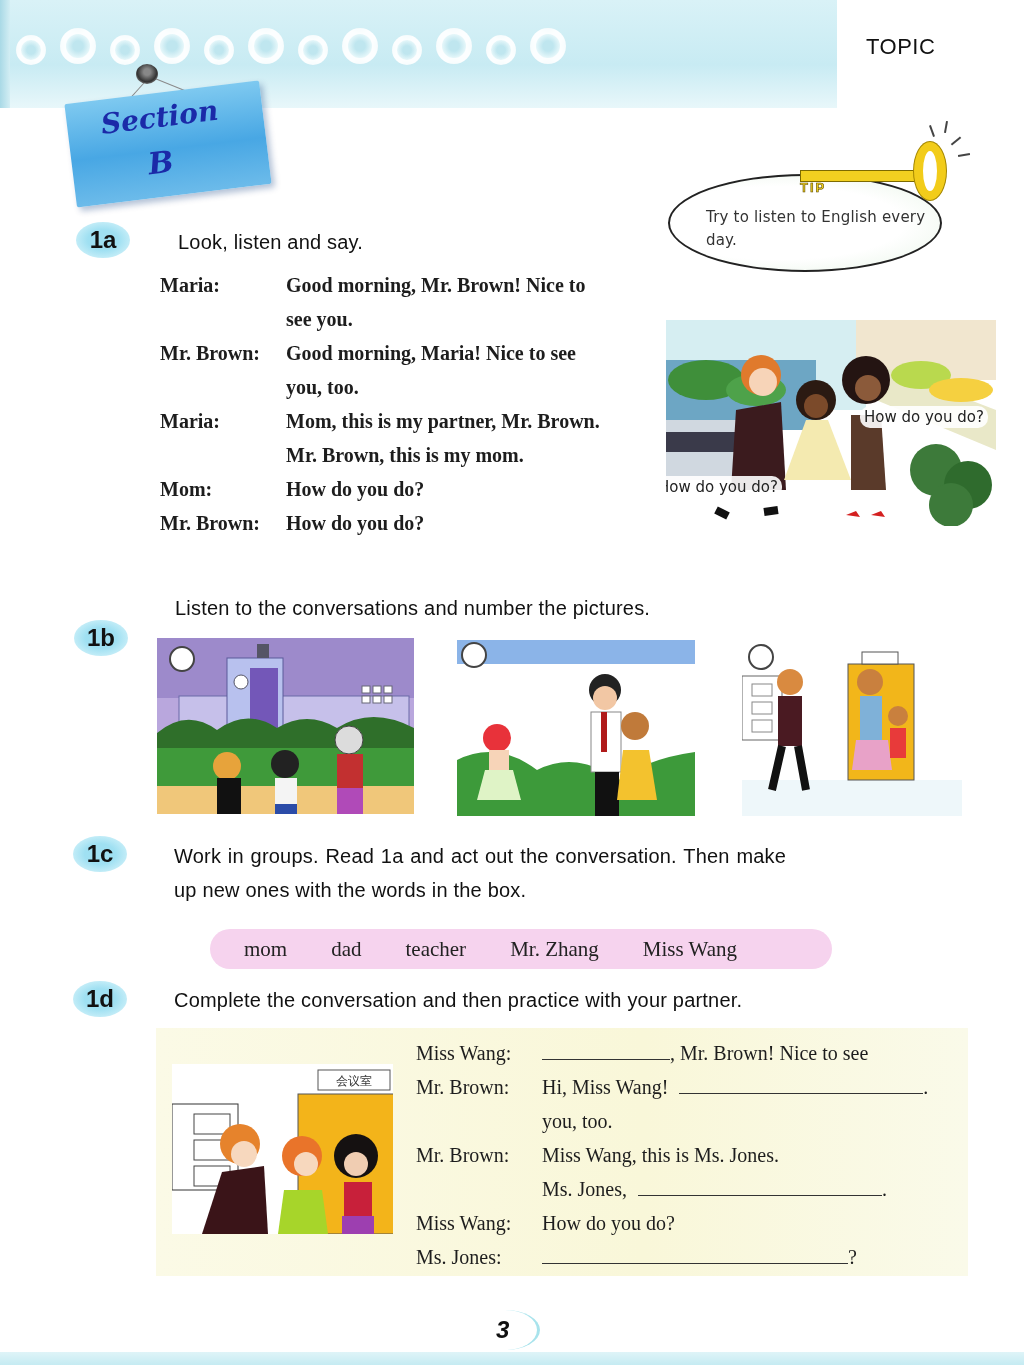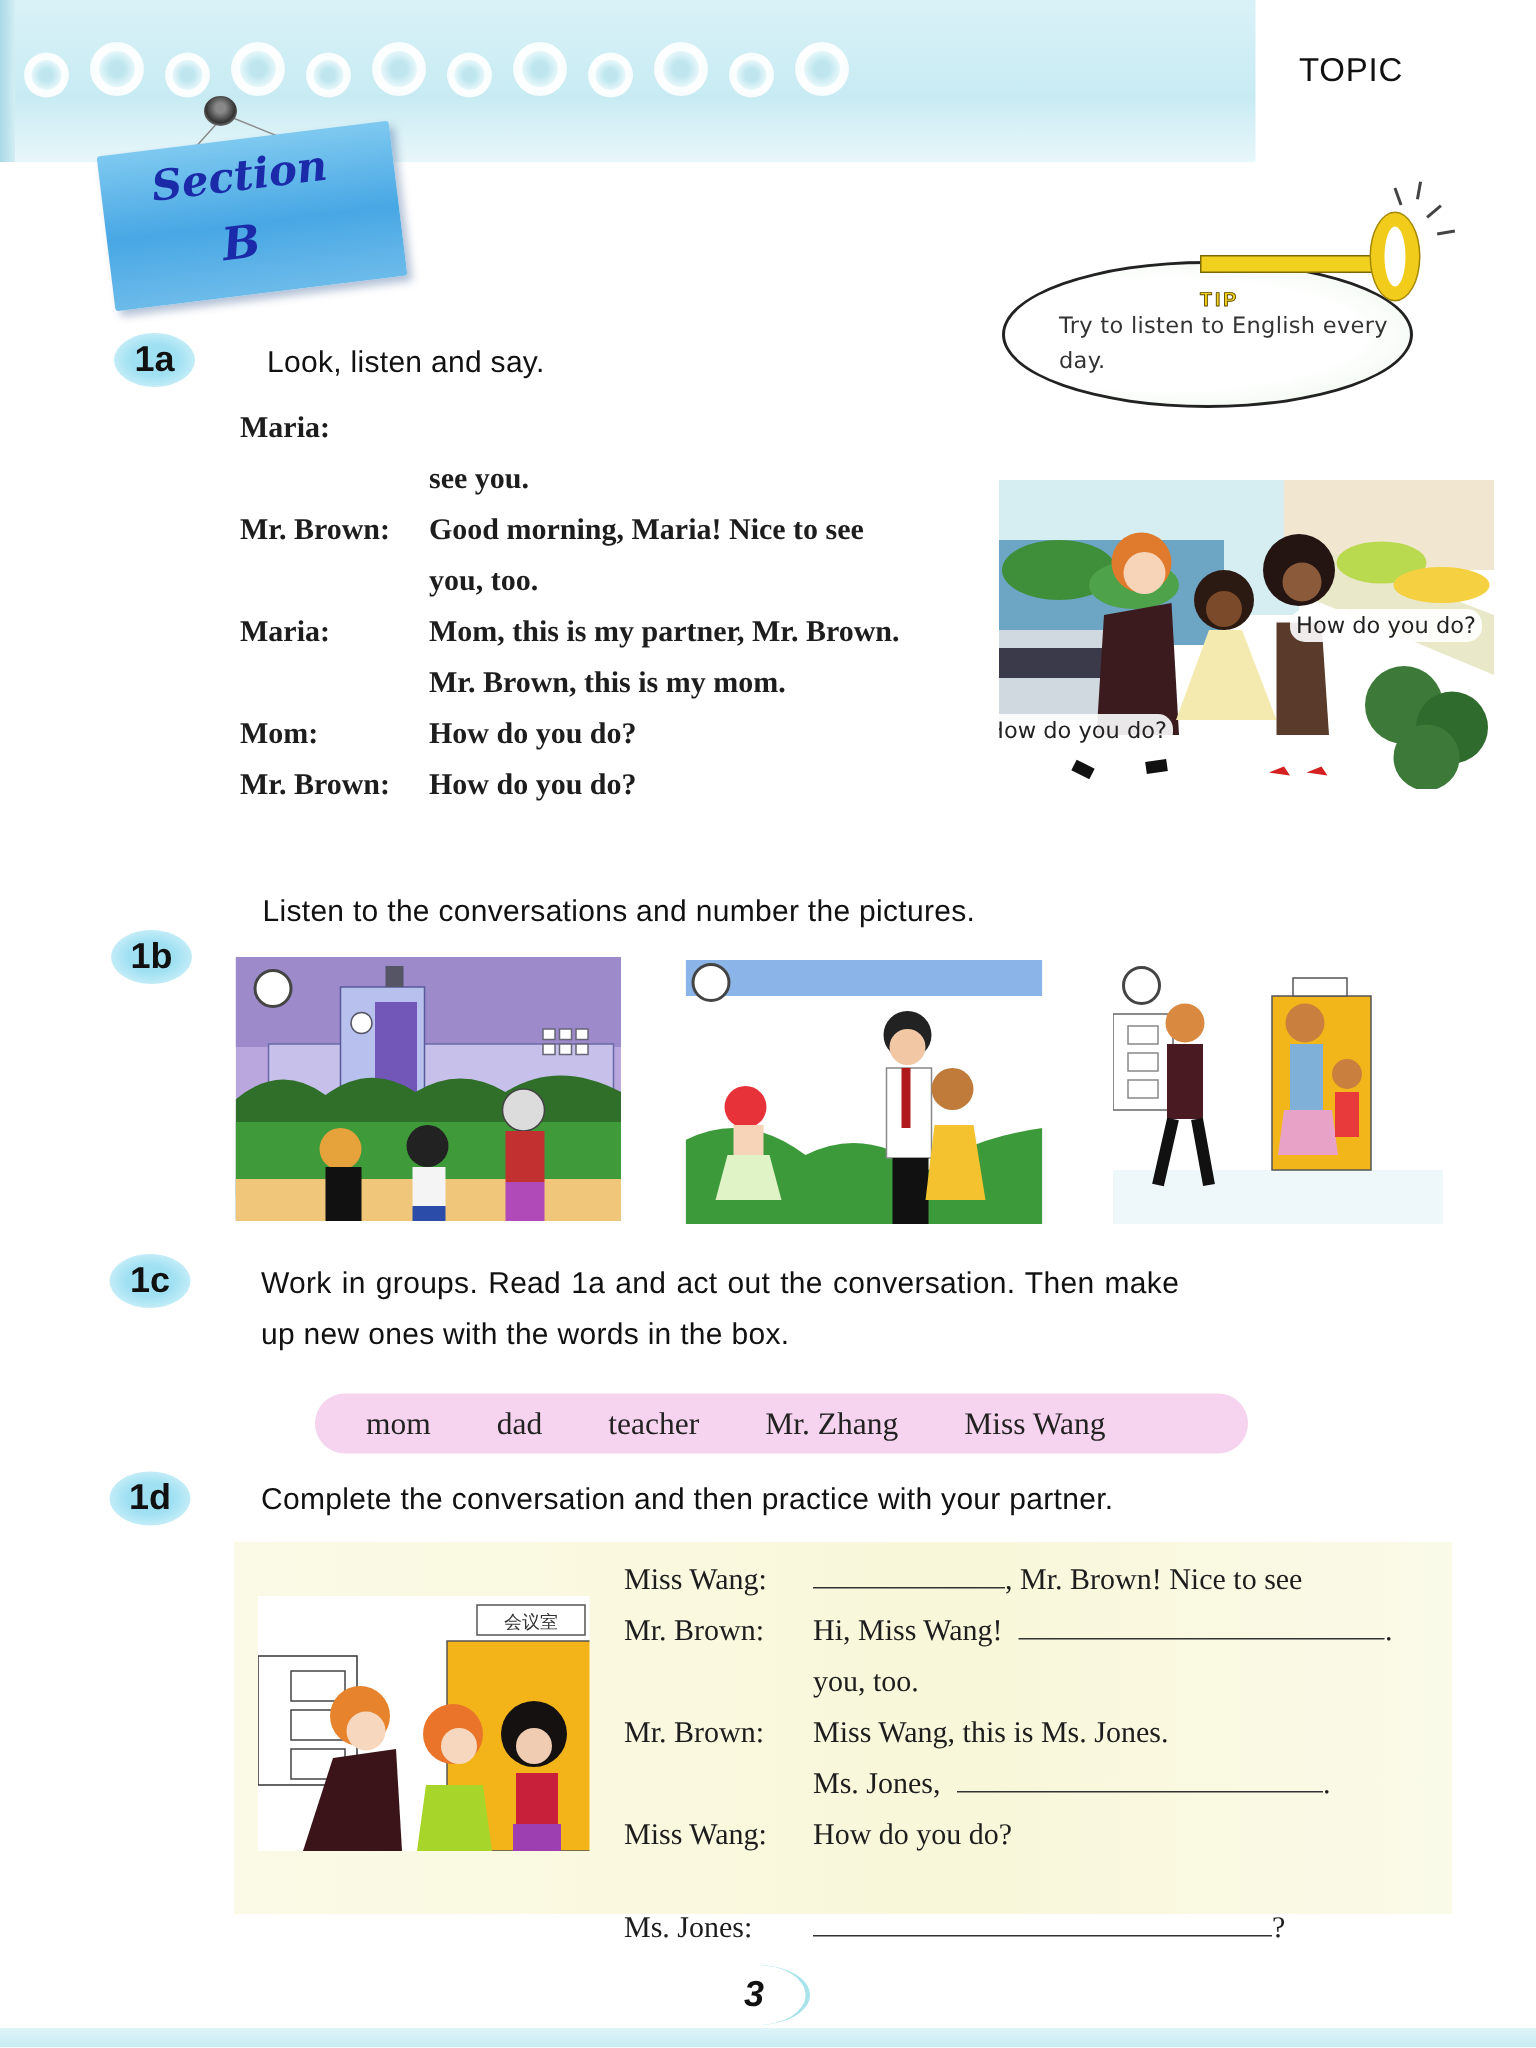--- a/index.html
+++ b/index.html
@@ -33,21 +33,21 @@
     font-style: italic; font-weight: bold; font-size: 30px; color: #1b2aa8; }
 
   
   .tip-bubble { position: absolute; left: 668px; top: 174px; width: 274px; height: 98px;
     border: 2px solid #222; border-radius: 50%; background: radial-gradient(ellipse at 40% 50%, #ffffff 55%, #e7f4e6 100%); }
   .tip-text { position: absolute; left: 706px; top: 206px; width: 220px; font-family: "DejaVu Sans", sans-serif;
     font-size: 15px; line-height: 23px; color: #333; letter-spacing: 0.2px; }
   .key-shaft { position: absolute; left: 800px; top: 170px; width: 118px; height: 12px; background: #f2d020;
     border: 1px solid #7d6a00; }
   .key-bit { position: absolute; left: 800px; top: 182px; width: 80px; height: 12px; font-family: "Liberation Sans", sans-serif;
-    font-weight: bold; font-size: 13px; color: #f2d020; -webkit-text-stroke: 0.6px #5a4a00; line-height: 12px; letter-spacing: 2px; margin-top: 12px; }
+    font-weight: bold; font-size: 13px; color: #f2d020; -webkit-text-stroke: 0.6px #5a4a00; line-height: 12px; letter-spacing: 2px; }
   .key-ring { position: absolute; left: 914px; top: 142px; width: 32px; height: 58px; border-radius: 50%;
     border: 9px solid #f2cc1a; background: #fff; box-shadow: 0 0 0 1px #a38600; }
   .ray { position: absolute; height: 2px; background: #444; }
 
   
   .badge { position: absolute; width: 54px; height: 36px; border-radius: 50%;
     background: radial-gradient(ellipse, #9fe0f2 40%, #c7eef8 75%, rgba(255,255,255,0) 100%);
     font-family: "Liberation Sans", sans-serif; font-weight: bold; font-size: 24px; color: #111;
     text-align: center; line-height: 36px; }
   .instr { position: absolute; font-family: "Liberation Sans", sans-serif; font-weight: normal;
@@ -124,20 +124,21 @@
 <div class="key-bit">TIP</div>
 <div class="key-ring"></div>
 <div class="tip-text">Try to listen to English every day.</div>
 
 <div class="badge" style="left:76px; top:222px;">1a</div>
 <div class="instr" style="left:162px; top:231px;">Look, listen and say.</div>
 
 <div class="dlg" style="left:160px; top:268px; width:510px;">
   <div class="dlg-row">
     <span class="dlg-speaker" style="width:126px;">Maria:</span>
+    <span class="dlg-line">Good morning, Mr. Brown! Nice to</span>
   </div>
   <div class="dlg-row">
     <span class="dlg-speaker" style="width:126px;"></span>
     <span class="dlg-line">see you.</span>
   </div>
   <div class="dlg-row">
     <span class="dlg-speaker" style="width:126px;">Mr. Brown:</span>
     <span class="dlg-line">Good morning, Maria! Nice to see</span>
   </div>
   <div class="dlg-row">
@@ -327,19 +328,19 @@
   <div>
     <span style="display:inline-block; width:126px;">Mr. Brown:</span><span>Miss Wang, this is Ms. Jones.</span>
   </div>
   <div>
     <span style="display:inline-block; width:126px;"></span><span>Ms. Jones, </span><span class="blank" style="width:244px; margin-left:6px;"></span><span>.</span>
   </div>
   <div>
     <span style="display:inline-block; width:126px;">Miss Wang:</span><span>How do you do?</span>
   </div>
   <div>
-    <span style="display:inline-block; width:126px;margin-top:28px;">Ms. Jones:</span><span class="blank" style="width:306px;"></span><span>?</span>
+    <span style="display:inline-block; width:126px;">Ms. Jones:</span><span class="blank" style="width:306px;"></span><span>?</span>
   </div>
 </div>
 
 <div class="page-arc"></div>
 <div class="page-num">3</div>
 <div class="footer-band"></div>
 
 </body></html>

